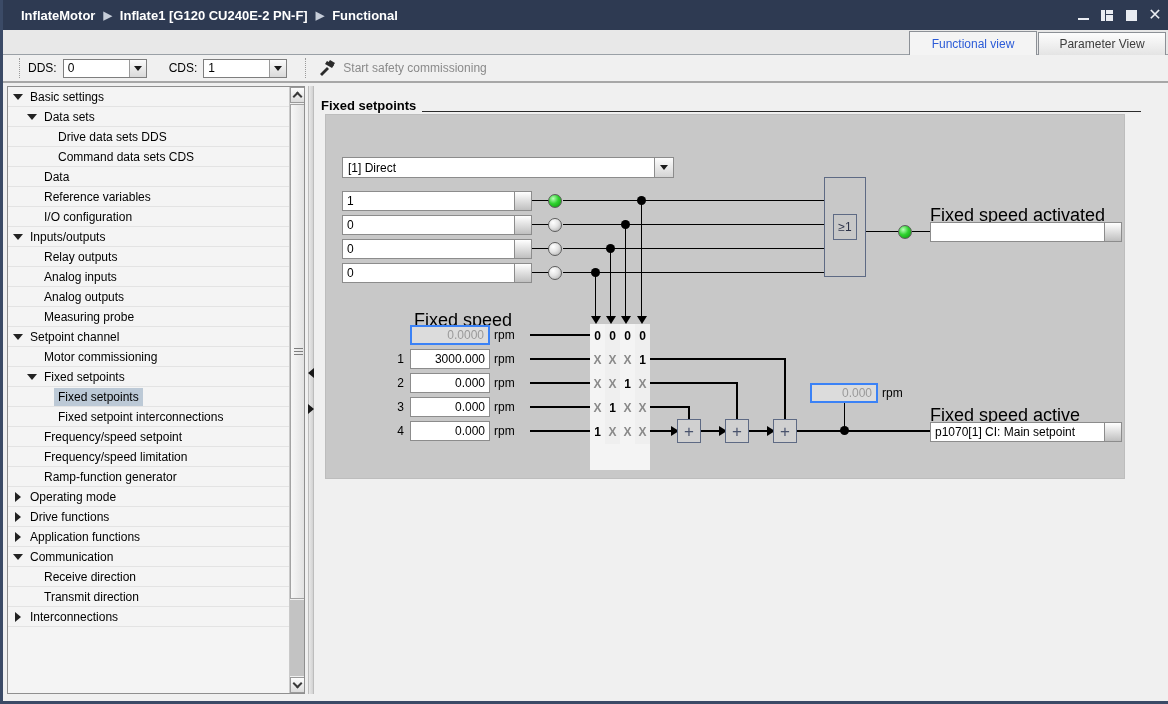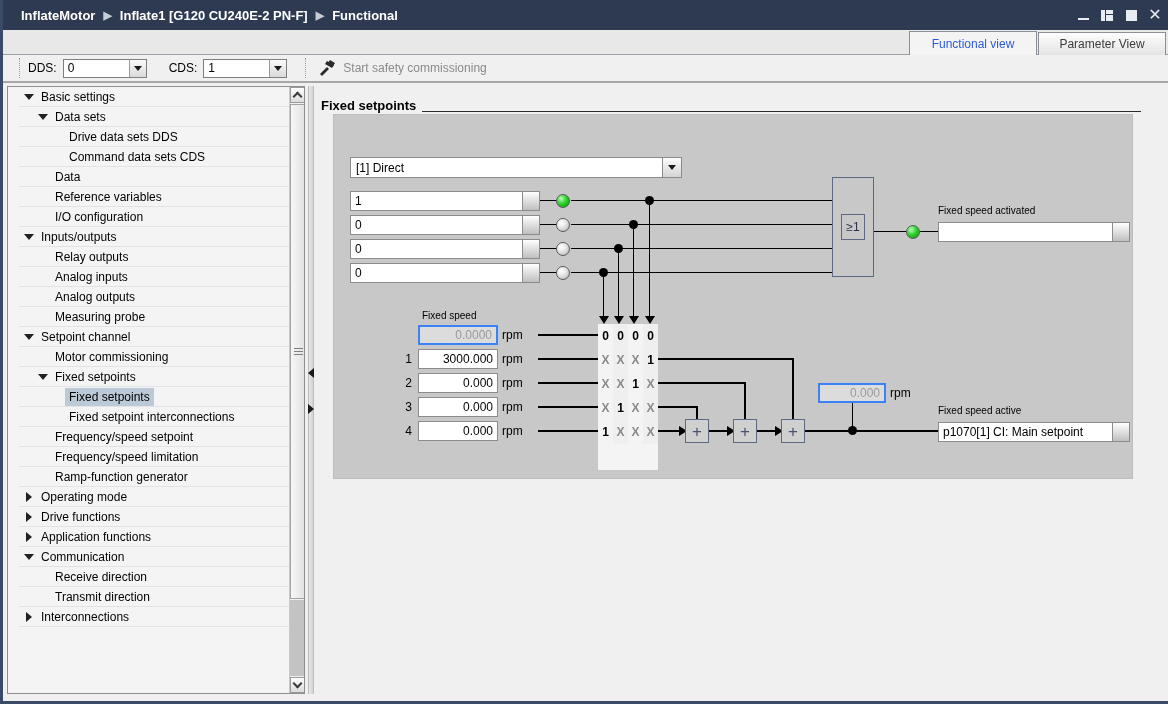--- a/index.html
+++ b/index.html
@@ -140,21 +140,21 @@
 
   
   .tree-pane {
     position: absolute; left: 4px; top: 86px;
     width: 298px; height: 608px;
     background: #f4f4f4;
     border: 1px solid #8f8f8f;
     overflow: hidden;
   }
   .tree-list {
-    position: absolute; left: 11px; top: 0;
+    position: absolute; left: 0; top: 0;
     width: 283px; height: 606px;
     background: #f4f4f4;
   }
   .tree-item {
     position: relative;
     height: 20px;
     display: flex; align-items: center;
     font-size: 12px;
     border-bottom: 1px solid #e3e3e3;
     white-space: nowrap;
@@ -273,21 +273,21 @@
     line-height: 16px;
   }
   .section-rule {
     flex: 1; height: 0;
     border-bottom: 1px solid #2c2c2c;
     margin-bottom: 2px;
   }
 
   
   .diagram {
-    position: absolute; left: 16px; top: 28px;
+    position: absolute; left: 8px; top: 28px;
     width: 800px; height: 365px;
     background: #c8c8c8;
     border: 1px solid #bdbdbd;
   }
 
   
   .fld {
     position: absolute;
     height: 20px;
     border: 1px solid #8c8c8c;
@@ -401,21 +401,21 @@
     display: flex; align-items: center; justify-content: center;
     font-size: 12px; font-weight: bold;
     color: #8a8a8a;
     background: #f4f4f4;
   }
   .mcell.on { color: #000; }
   .mcol-alt { background: #efefef; }
 
   .dlabel {
     position: absolute;
-    font-size: 10px;
+    font-size: 18px;
     color: #000;
     white-space: nowrap;
   }
   .rowno {
     position: absolute;
     font-size: 12px;
     width: 12px;
     text-align: right;
   }
   .unit {

